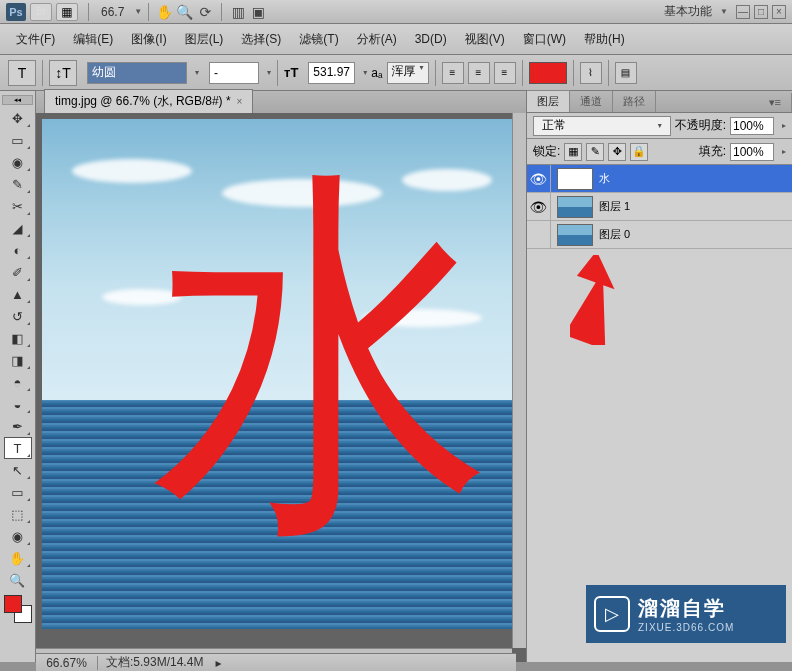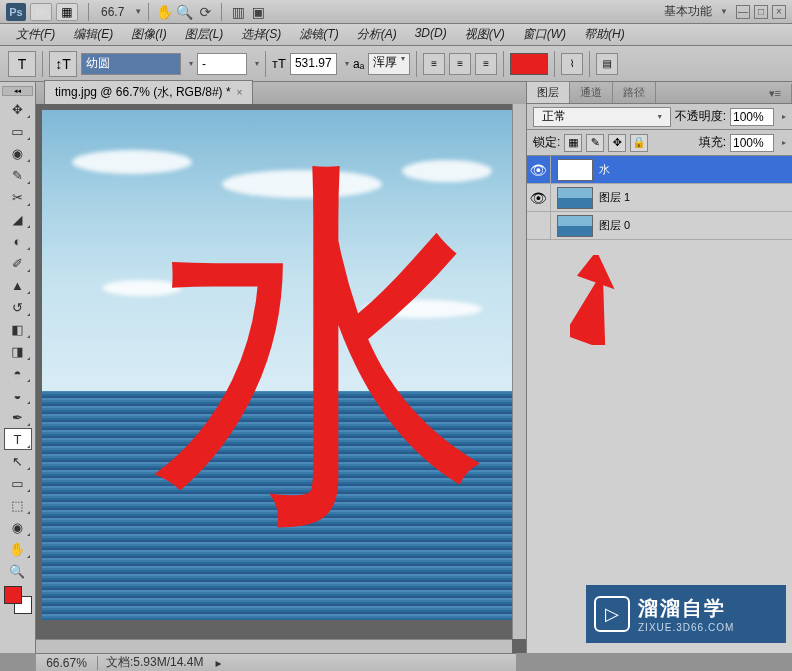--- a/index.html
+++ b/index.html
@@ -12,27 +12,27 @@
     .br-icon { background: #5a5a5a; color: #ddd; font-size: 10px; }
     .zoom-text { margin: 0 6px; color: #333; }
     .app-bar .sep { width: 1px; height: 18px; background: #8a8a8a; margin: 0 6px; }
     .app-bar .tool-ico { width: 20px; height: 18px; display: flex; align-items: center; justify-content: center; color: #444; font-size: 14px; }
     .app-bar .spacer { flex: 1; }
     .app-bar .label { color: #333; margin: 0 4px; }
     .win-controls { display: flex; gap: 4px; margin-left: 8px; }
     .win-controls span { width: 14px; height: 14px; border: 1px solid #777; display: flex; align-items: center; justify-content: center; font-size: 10px; color: #555; }
     
     
-    .menu-bar { background: linear-gradient(#d2d2d2, #c2c2c2); height: 22px; display: flex; padding: 0 8px; border-bottom: 1px solid #7a7a7a; gap: 2px; font-style: italic; }
+    .menu-bar { background: linear-gradient(#d2d2d2, #c2c2c2); height: 31px; display: flex; align-items: center; padding: 0 8px; border-bottom: 1px solid #7a7a7a; gap: 2px; }
     .menu-bar .item { padding: 2px 8px; color: #222; }
     
     
     .options-bar { background: linear-gradient(#cacaca, #bcbcbc); height: 36px; display: flex; align-items: center; padding: 4px 8px; border-bottom: 1px solid #7a7a7a; gap: 4px; }
     .opt-btn { width: 28px; height: 26px; border: 1px solid #888; background: #d0d0d0; display: flex; align-items: center; justify-content: center; font-size: 14px; }
-    .opt-input { height: 22px; border: 1px solid #888; background: #fff; padding: 0 4px; }
+    .opt-input { height: 22px; border: 1px solid #888; background: #fff; padding: 0 4px; margin-left: 6px; }
     .opt-input.font { width: 100px; background: #5a7aa8; color: #fff; }
     .opt-input.style { width: 50px; }
     .opt-input.size { width: 47px; }
     .opt-sel { height: 22px; border: 1px solid #888; background: #eee; padding: 0 4px; display: flex; align-items: flex-start; }
     .color-swatch { width: 38px; height: 22px; background: #e71f1f; border: 1px solid #555; }
     .sep2 { width: 1px; height: 26px; background: #8a8a8a; margin: 0 2px; }
     .align-btn { width: 22px; height: 22px; border: 1px solid #888; background: #d0d0d0; display: flex; align-items: center; justify-content: center; font-size: 10px; }
     
     
     .workspace { display: flex; height: calc(671px - 24px - 22px - 36px - 18px); }
@@ -136,21 +136,21 @@
 
 <div class="options-bar">
   <div class="opt-btn">T</div>
   <div class="sep2"></div>
   <div class="opt-btn">↕T</div>
   <input class="opt-input font" value="幼圆" style="">
   <span class="dd-arrow">▾</span>
   <input class="opt-input style" value="-" style="">
   <span class="dd-arrow">▾</span>
   <div class="sep2"></div>
-  <span style="font-size:13px;">тT</span>
+  <span style="font-size:13px;font-weight:bold;">тT</span>
   <input class="opt-input size" value="531.97 点" style="">
   <span class="dd-arrow">▾</span>
   <span>aₐ</span>
   <div class="opt-sel">
       <span>浑厚</span>
       <span class="dd-arrow">▾</span>
     </div>
   <div class="sep2"></div>
   <div class="align-btn">≡</div>
   <div class="align-btn">≡</div>

